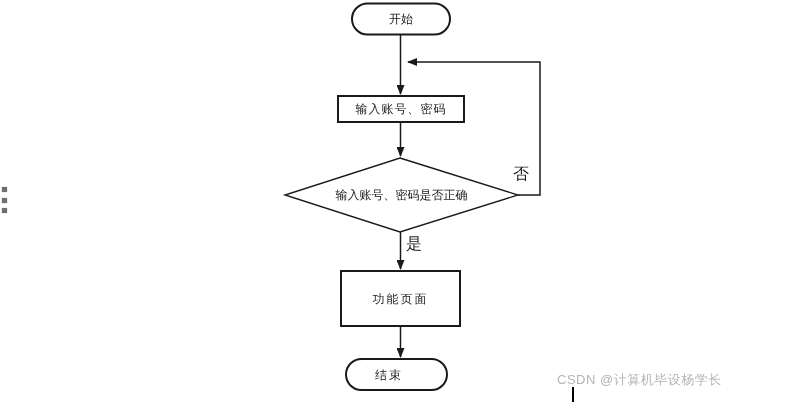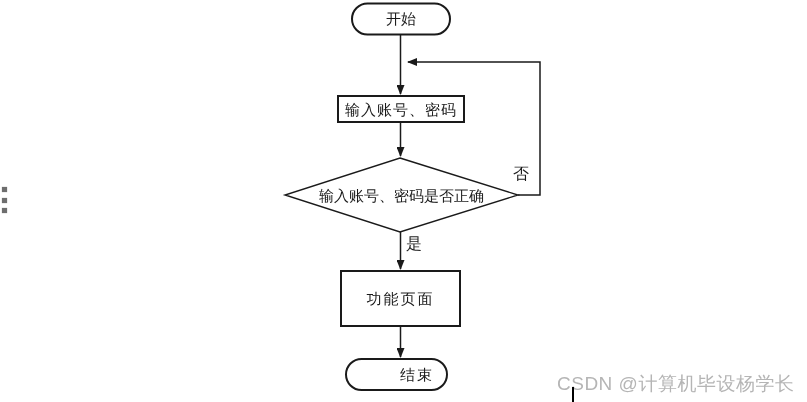--- a/index.html
+++ b/index.html
@@ -21,30 +21,30 @@
     top: 0;
     width: 807px;
     height: 402px;
   }
   .node-label {
     position: absolute;
     display: flex;
     align-items: center;
     justify-content: center;
     color: #1a1a1a;
-    font-size: 15px;
+    font-size: 12px;
     line-height: 1;
     white-space: nowrap;
     text-align: center;
   }
   .label-start    { left: 352px; top: 3px;   width: 98px;  height: 31px; }
   .label-input    { left: 338px; top: 96px;  width: 126px; height: 26px; letter-spacing: 1px; }
   .label-decision { left: 285px; top: 158px; width: 233px; height: 74px; }
   .label-function { left: 341px; top: 271px; width: 119px; height: 55px; letter-spacing: 2px; border-radius: 17px; }
-  .label-end      { left: 346px; top: 359px; width: 86px; height: 31px; letter-spacing: 2px; padding-left: 28px; }
+  .label-end      { left: 346px; top: 359px; width: 86px; height: 31px; letter-spacing: 2px; }
   .edge-label {
     position: absolute;
     color: #1a1a1a;
     font-size: 16px;
     line-height: 1;
   }
   .edge-label-no  { left: 513px; top: 166px; }
   .edge-label-yes { left: 406px; top: 236px; }
   .ellipsis-dots {
     position: absolute;
@@ -59,21 +59,21 @@
   .ellipsis-dots .dot {
     width: 5px;
     height: 5px;
     background: #6e6e6e;
     box-shadow: 0 0 1px #9a9a9a;
   }
   .watermark {
     position: absolute;
     left: 557px;
     top: 371px;
-    font-size: 19px;
+    font-size: 13px;
     letter-spacing: 0.5px;
     color: #b5b5b5;
     text-shadow: 1px 1px 0 #ffffff;
     white-space: nowrap;
   }
   .text-cursor {
     position: absolute;
     left: 572px;
     top: 387px;
     width: 2px;

